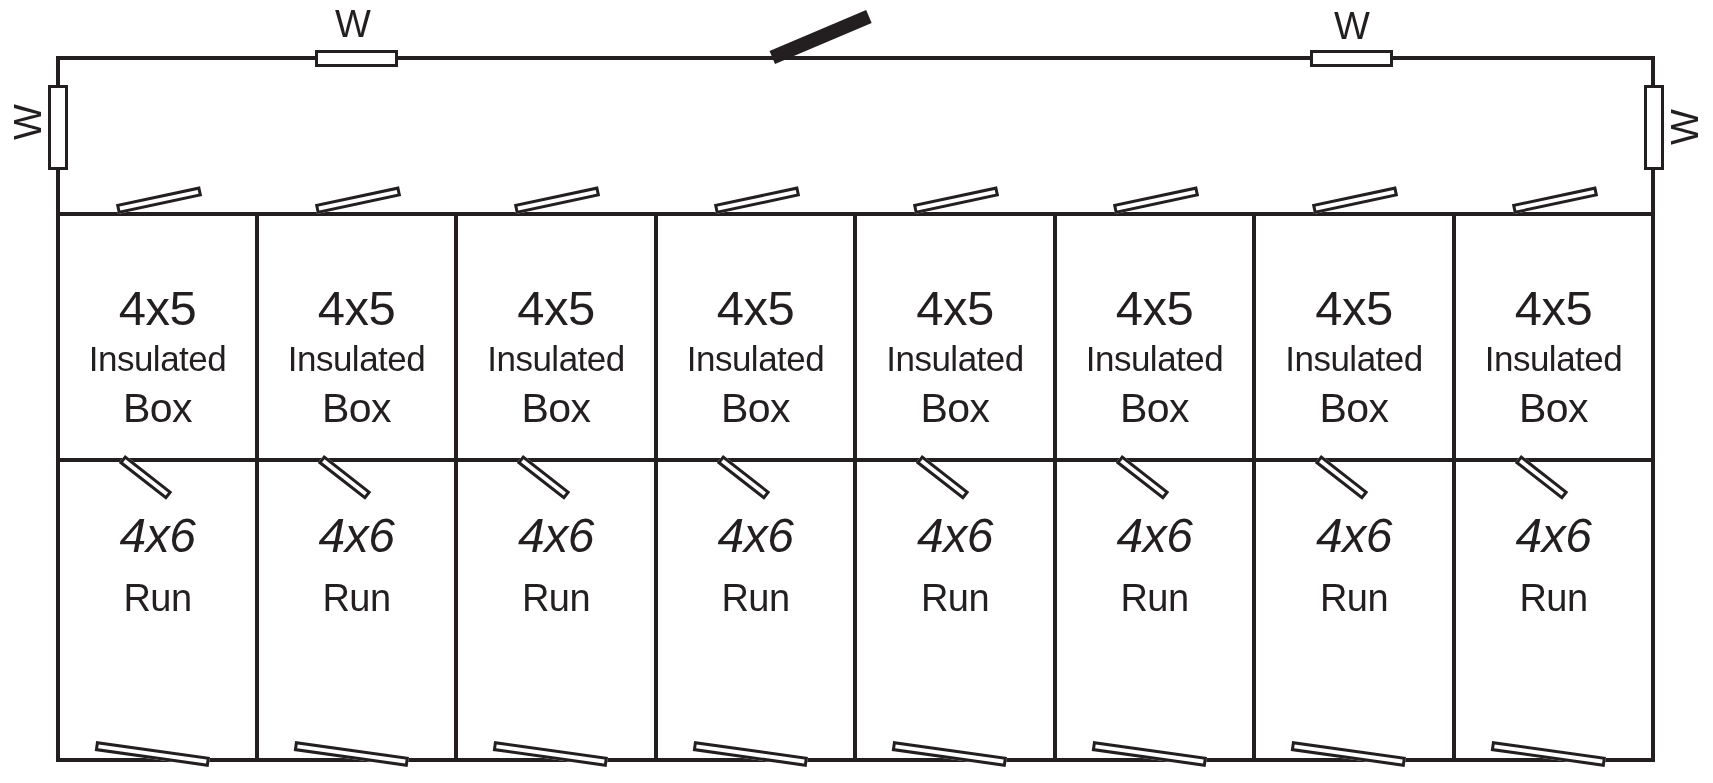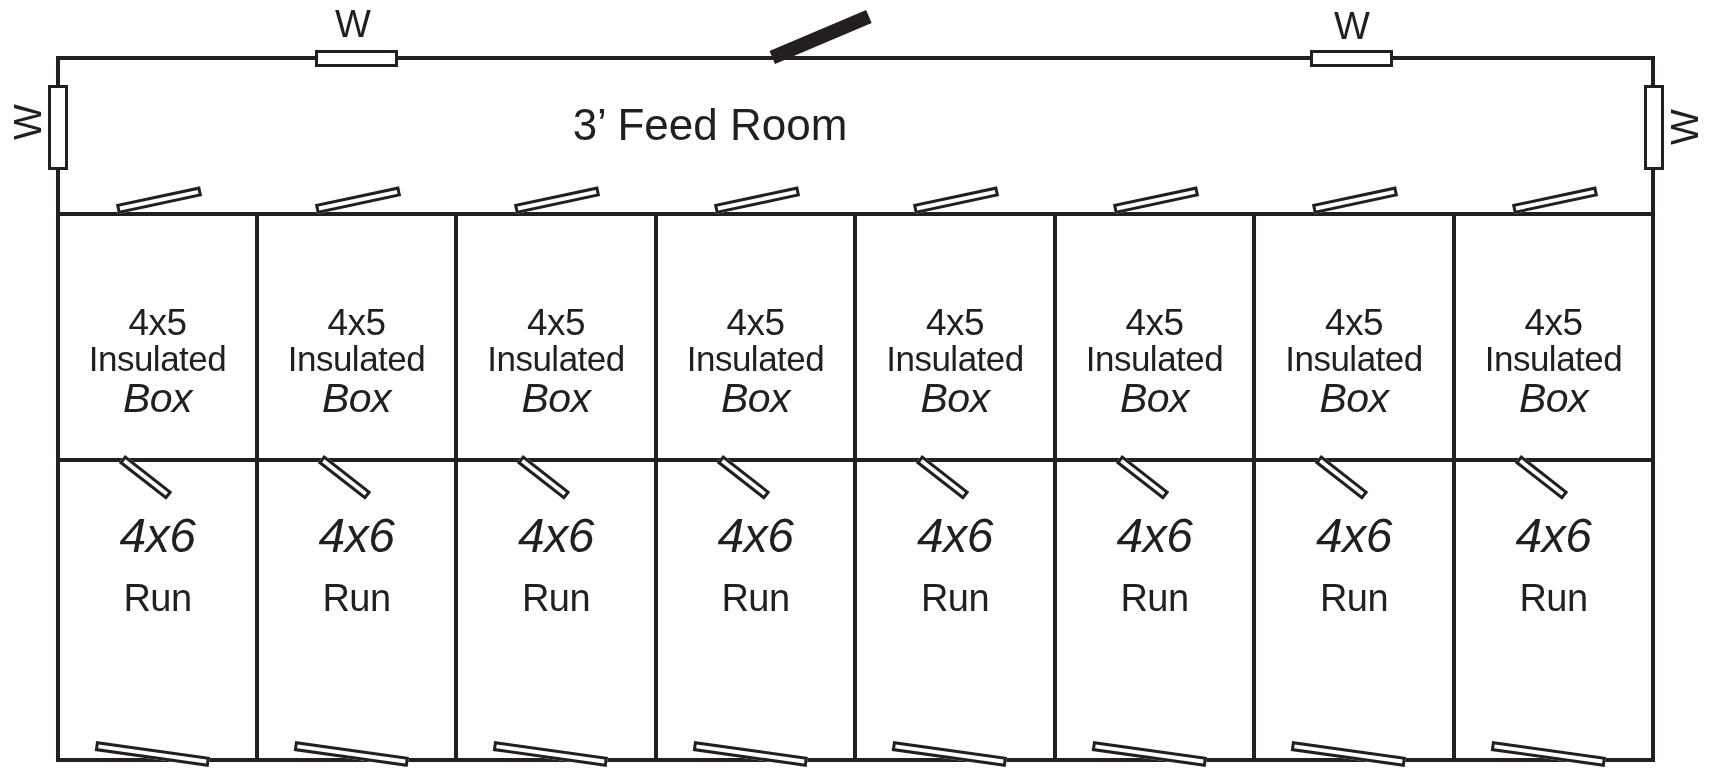--- a/index.html
+++ b/index.html
@@ -39,23 +39,23 @@
   .main-door{
     position:absolute;left:775px;top:50px;width:105px;height:14px;
     background:#231f20;transform:rotate(-23deg);transform-origin:left bottom;z-index:8;
   }
   
   .cell{position:absolute;top:212px;height:550px;z-index:5;}
   .cell .t{
     position:absolute;left:0;width:100%;text-align:center;
     white-space:nowrap;letter-spacing:-0.5px;z-index:4;
   }
-  .t-4x5{top:88px;font-size:37px;line-height:45px;}
+  .t-4x5{top:74px;font-size:49px;line-height:45px;}
   .t-ins{top:126px;font-size:35px;line-height:41px;}
-  .t-box{top:166px;font-size:41px;line-height:41px;font-style:italic;}
+  .t-box{top:176px;font-size:41px;line-height:41px;}
   .t-4x6{top:300px;font-size:48px;line-height:48px;font-style:italic;}
   .t-run{top:362px;font-size:38px;line-height:48px;}
   
   .door{position:absolute;background:#ffffff;border:3px solid #231f20;box-sizing:border-box;z-index:6;}
   .door-feed{left:60px;top:-8px;width:86px;height:10px;transform:rotate(-12deg);transform-origin:left bottom;}
   .door-boxrun{left:67px;top:243px;width:60px;height:10px;transform:rotate(38deg);transform-origin:left top;}
   .door-bottom{left:37px;top:545px;width:115px;height:10px;transform:rotate(8deg);transform-origin:right top;}
 </style>
 </head>
 <body>
@@ -66,21 +66,20 @@
   <div class="hline feed-divider"></div>
   <div class="hline boxrun-divider"></div>
   <div class="vline" style="left:255px"></div>
   <div class="vline" style="left:454px"></div>
   <div class="vline" style="left:654px"></div>
   <div class="vline" style="left:853px"></div>
   <div class="vline" style="left:1053px"></div>
   <div class="vline" style="left:1252px"></div>
   <div class="vline" style="left:1452px"></div>
 
-  <div class="feedroom-label">3’ Feed Room</div>
 
   <div class="window win-top" style="left:315px"></div>
   <div class="window win-top" style="left:1310px"></div>
   <div class="window win-side" style="left:48px"></div>
   <div class="window win-side" style="left:1644px"></div>
 
   <div class="wlabel" style="left:333px;top:4px">W</div>
   <div class="wlabel" style="left:1332px;top:6px">W</div>
   <div class="wlabel rot" style="left:8px;top:102px">W</div>
   <div class="wlabel rot" style="left:1665px;top:107px">W</div>

